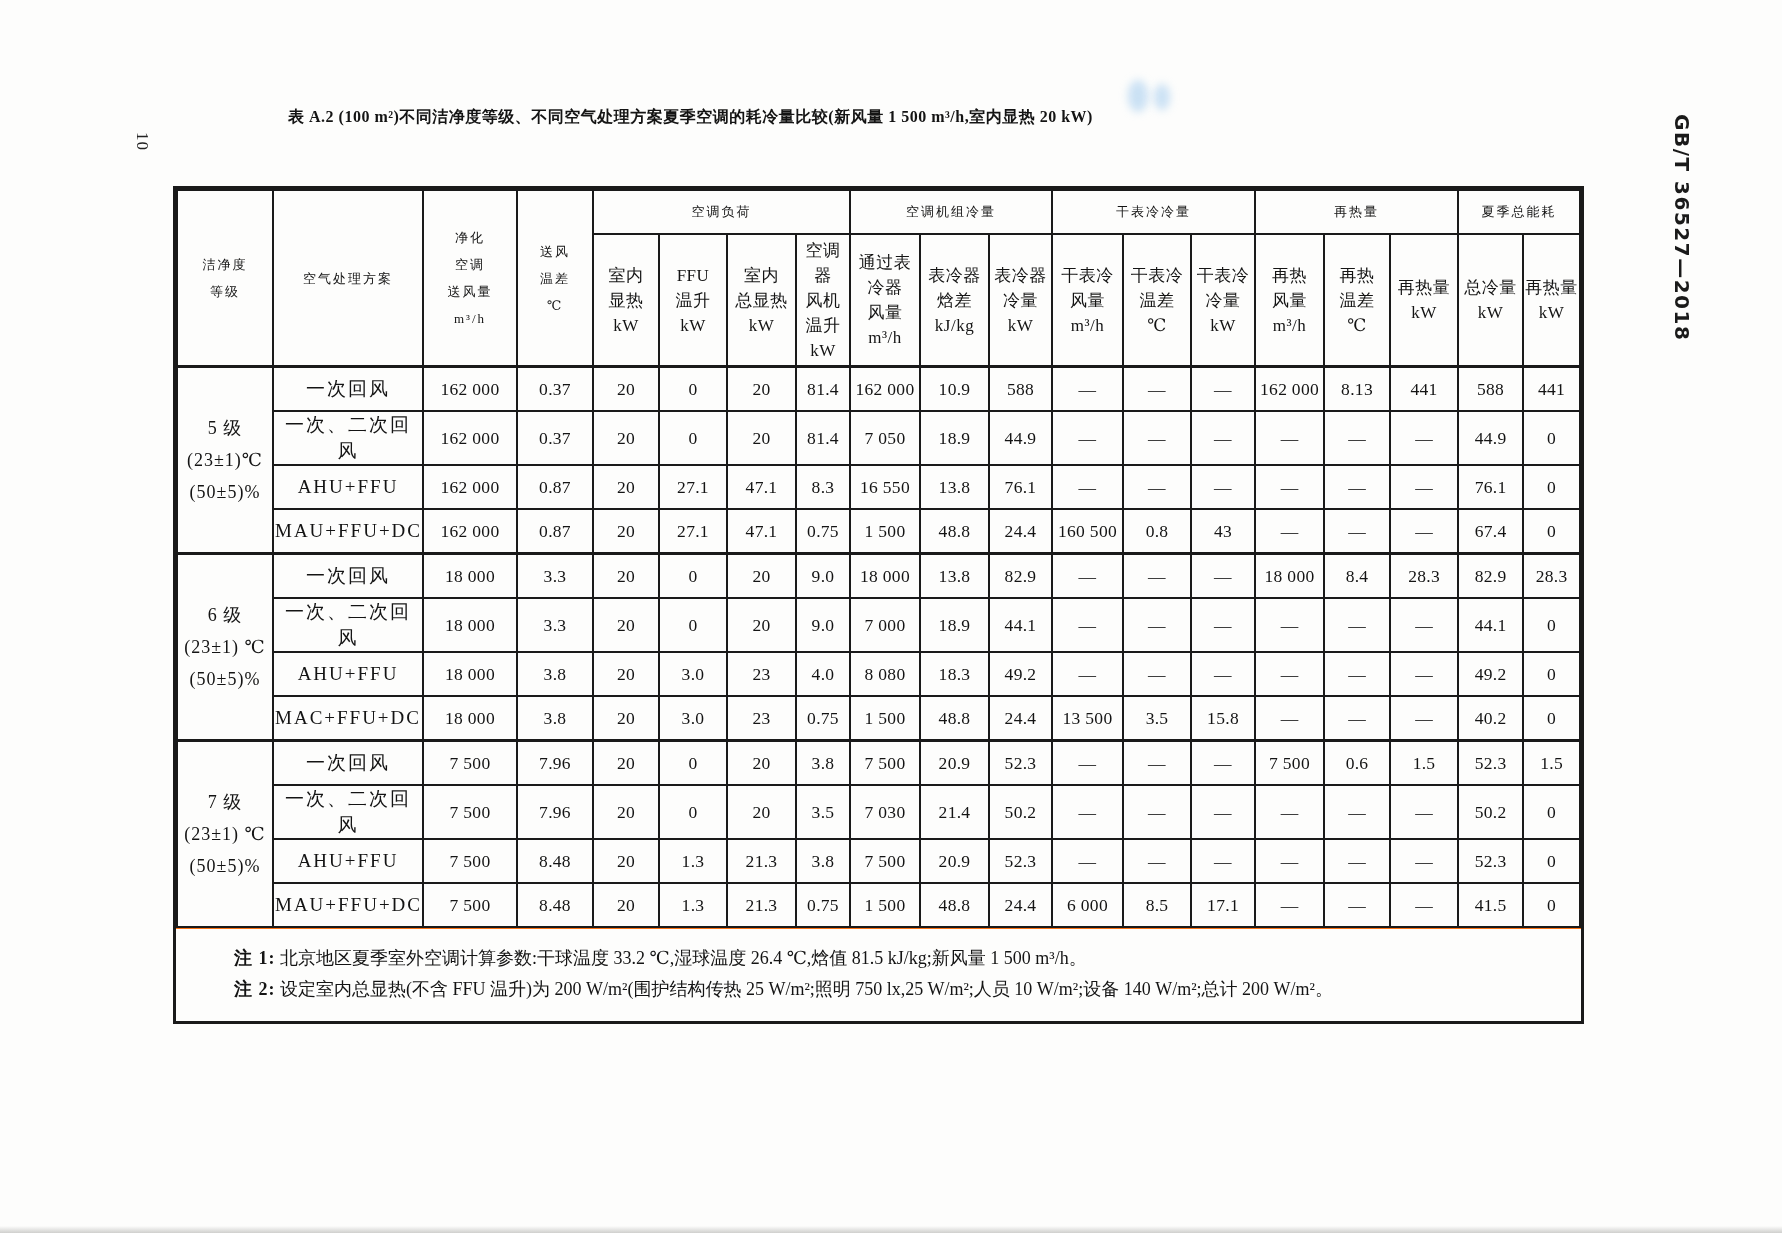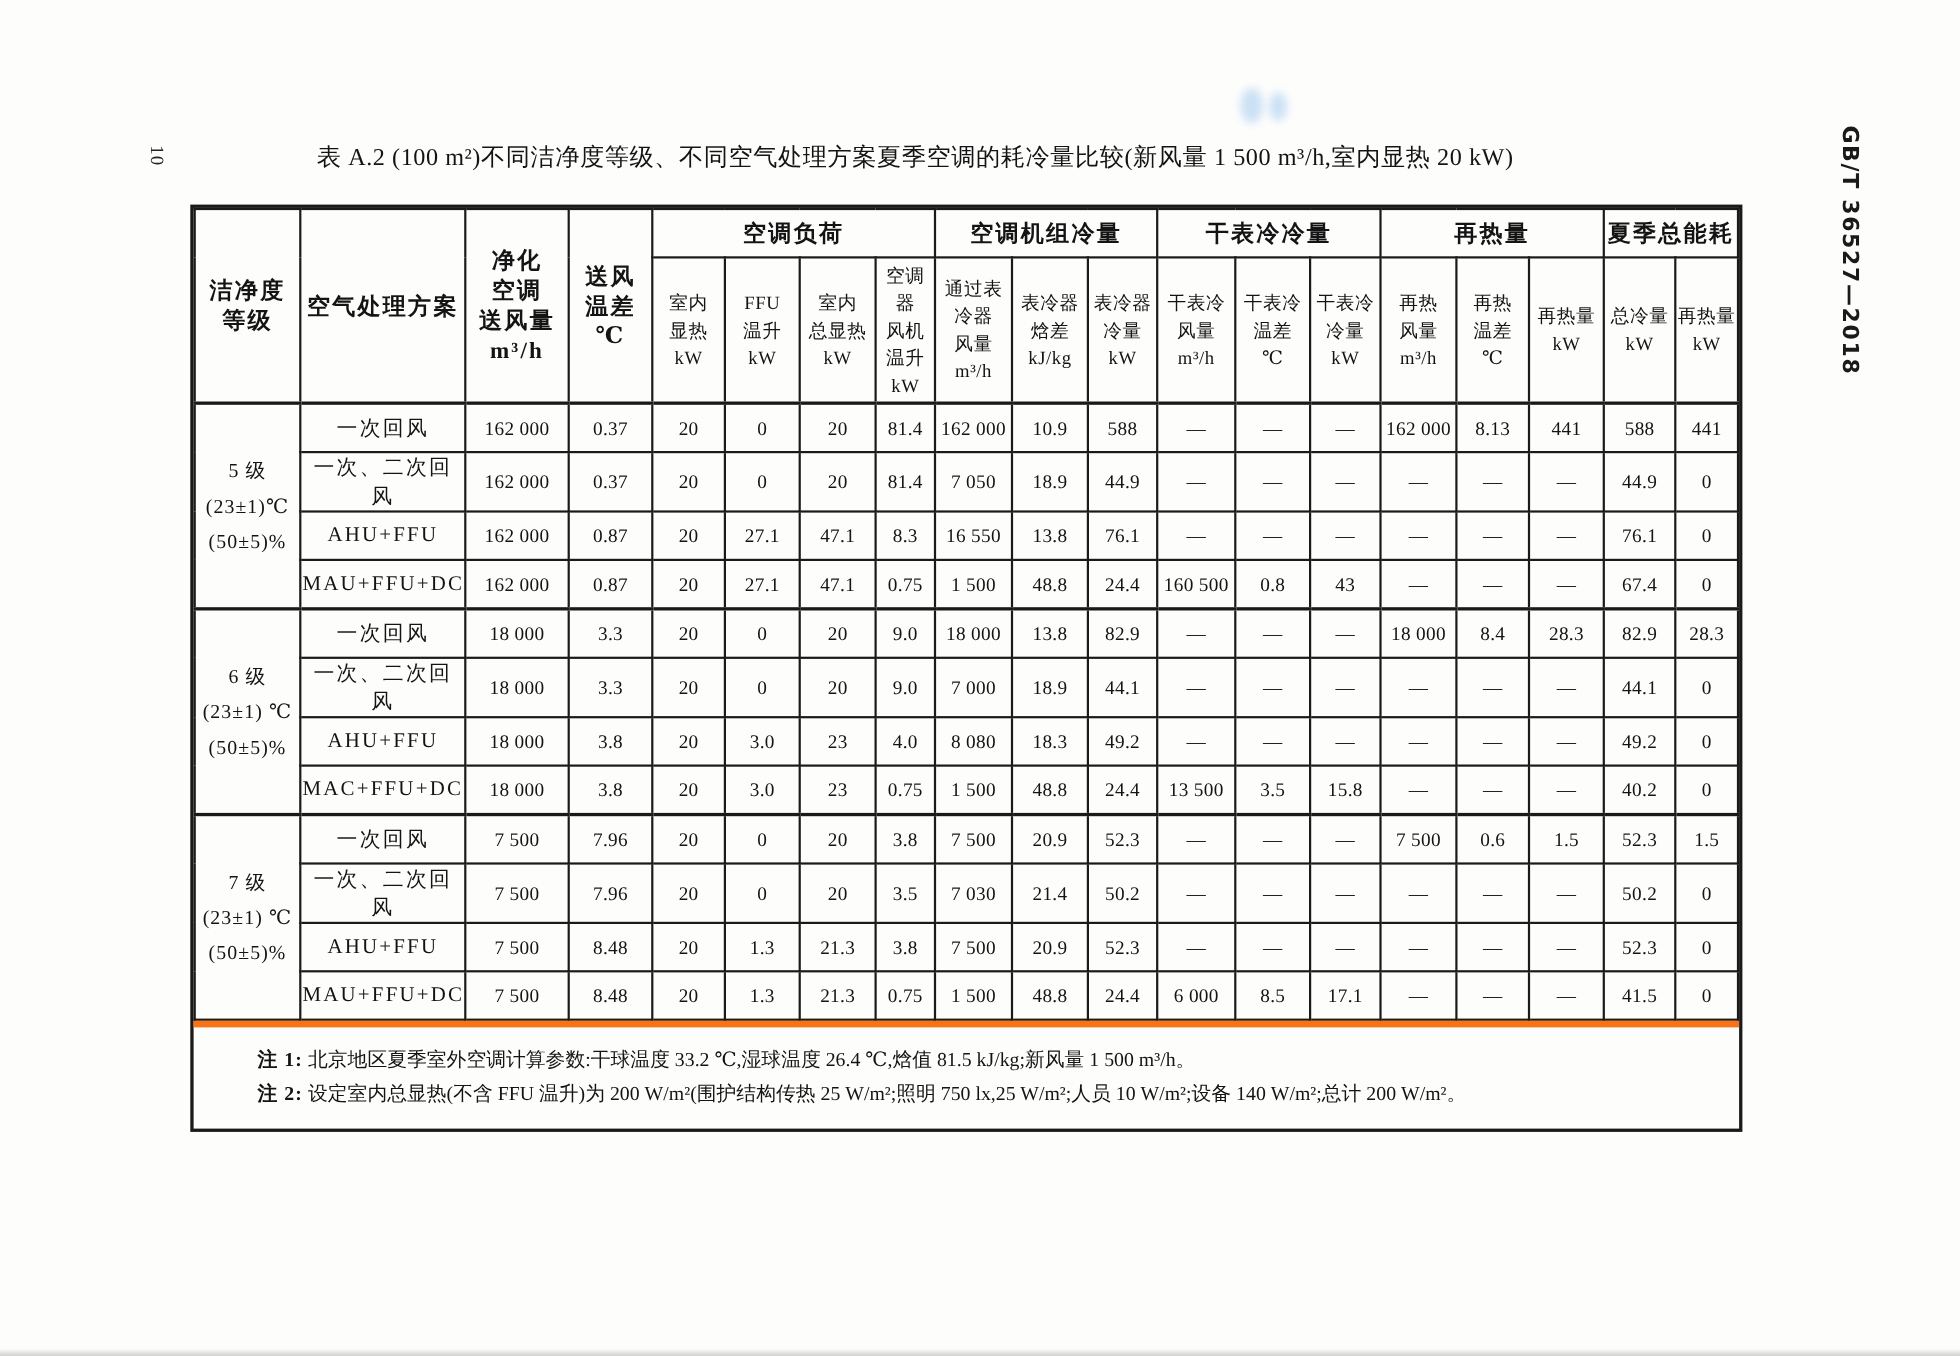--- a/index.html
+++ b/index.html
@@ -17,22 +17,22 @@
     font-size:17px;letter-spacing:1px;color:#222;
   }
   .std-code{
     position:absolute;left:1694px;top:114px;
     transform:rotate(90deg);transform-origin:0 0;
     font-family:"DejaVu Sans","Liberation Sans",sans-serif;
     font-weight:bold;font-size:20px;letter-spacing:1.5px;color:#1a1a1a;
     white-space:nowrap;
   }
   .doc-title{
-    position:absolute;left:288px;top:128px;width:1100px;
-    font-size:22px;font-weight:normal;letter-spacing:.5px;white-space:nowrap;
+    position:absolute;left:288px;top:107px;width:1100px;
+    font-size:16px;font-weight:bold;letter-spacing:.5px;white-space:nowrap;
   }
   .artifact1,.artifact2{
     position:absolute;border-radius:50%;
     background:rgba(140,190,235,.45);filter:blur(4px);
   }
   .artifact1{left:1128px;top:80px;width:20px;height:32px;}
   .artifact2{left:1154px;top:84px;width:16px;height:26px;}
   .scan-bottom{
     position:absolute;left:0;right:0;bottom:0;height:7px;
     background:linear-gradient(#fdfdfc,#cfcfcd);
@@ -44,31 +44,31 @@
   }
   table.main{
     border-collapse:collapse;table-layout:fixed;width:1403px;
   }
   table.main td,table.main th{
     border:2px solid #1a1a1a;
     text-align:center;vertical-align:middle;
     padding:0 1px;overflow:hidden;
     font-weight:normal;
   }
-  thead .group-row th{height:42px;font-size:21px;letter-spacing:2px;font-weight:bold;}
+  thead .group-row th{height:42px;font-size:13px;letter-spacing:2px;}
   thead .sub-row th{height:130px;font-size:17px;line-height:25px;letter-spacing:0.5px;}
   th.span-head{font-size:18px;line-height:27px;letter-spacing:1px;}
   tbody td{height:42px;font-size:18px;}
   td.level-cell{font-size:18px;line-height:32px;letter-spacing:1px;margin-left:44px;}
   td.scheme-cell{font-size:19px;letter-spacing:2px;}
   td.value-cell{font-size:17.5px;letter-spacing:.3px;}
   tr.section-start td{border-top-width:3px;}
   
   .notes{
-    border-top:6px solid #f97316;
+    border-top:1px solid #f97316;
     padding:14px 18px 16px 58px;
     font-size:18px;line-height:31px;
   }
   .note{padding-left:57px;text-indent:-57px;white-space:pre-line;}
   .note .note-label{font-weight:bold;letter-spacing:1px;}
 </style>
 </head>
 <body>
 
 <div>

